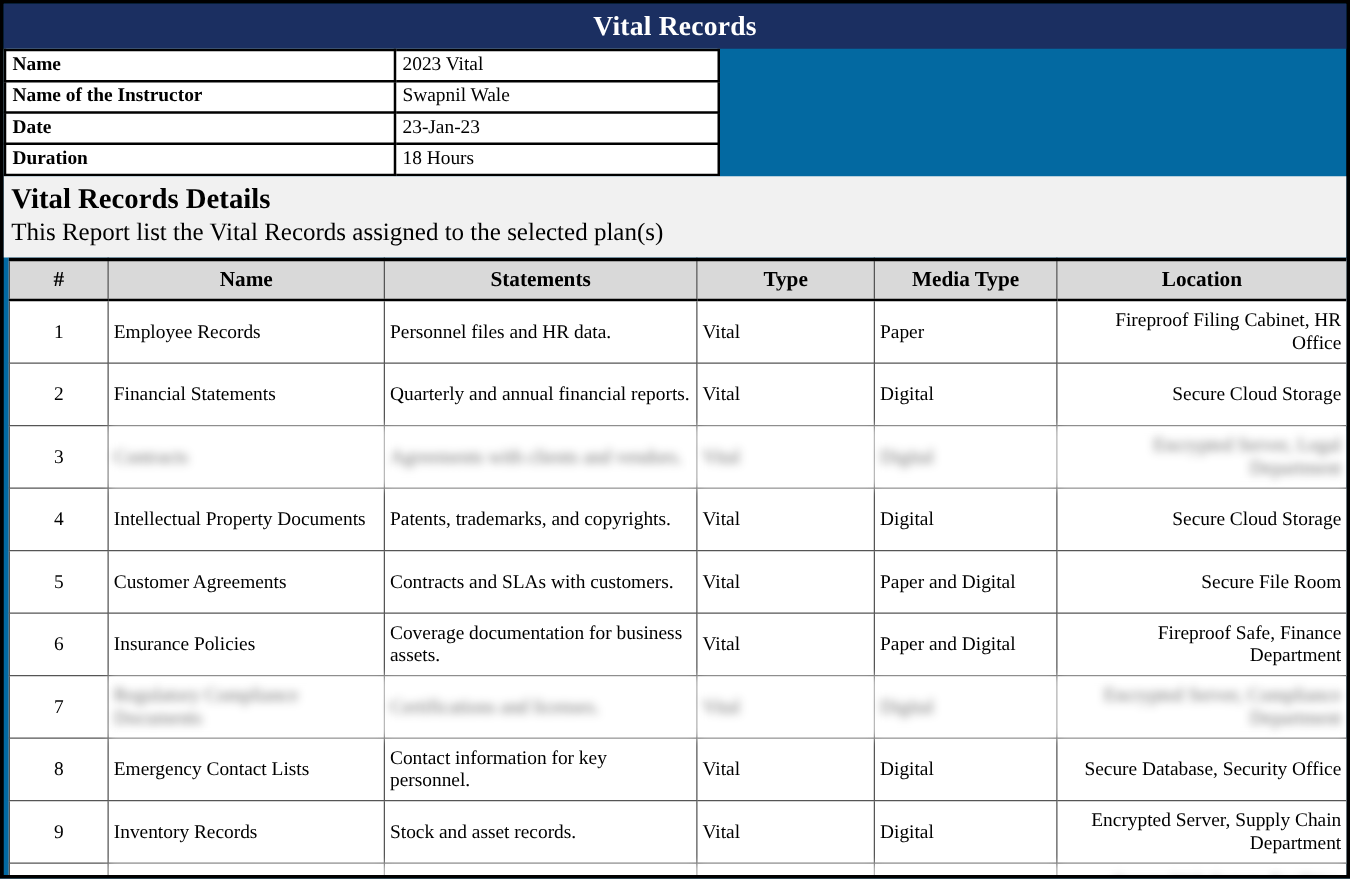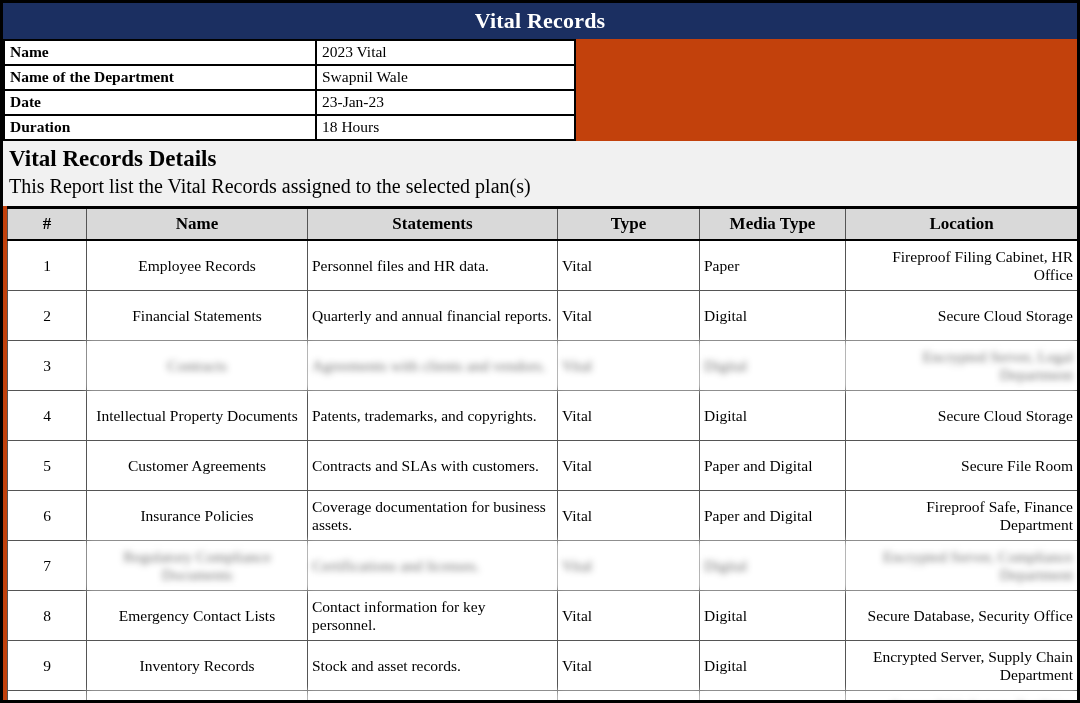--- a/index.html
+++ b/index.html
@@ -17,21 +17,21 @@
   }
 
   
   .page {
     position: absolute;
     left: 0; top: 0;
     width: 1080px;
     height: 703px;
     box-sizing: border-box;
     border: 3px solid #000;
-    background: #c2410c;
+    background: #0369a1;
     display: flex;
     flex-direction: column;
   }
 
   
   .title-banner {
     height: 36px;
     background: #1b2f61;
     color: #ffffff;
     font-size: 22px;
@@ -120,21 +120,21 @@
   table.records td {
     border: 1px solid #555;
     font-size: 15.5px;
     height: 45px;
     padding: 2px 4px;
     vertical-align: middle;
     line-height: 1.18;
     background: #ffffff;
   }
   td.c-num    { text-align: center; }
-  td.c-name   { text-align: center; }
+  td.c-name   { text-align: left; }
   td.c-desc   { text-align: left; }
   td.c-type   { text-align: left; }
   td.c-media  { }
   td.c-loc    { text-align: right; }
 
   col.w-num   { width: 79px; }
   col.w-name  { width: 221px; }
   col.w-desc  { width: 250px; }
   col.w-type  { width: 142px; }
   col.w-media { width: 146px; }
@@ -155,21 +155,21 @@
   <div class="title-banner">Vital Records</div>
 
   <div class="meta-wrap">
     <table class="meta">
       <tbody>
           <tr>
             <td class="key">Name</td>
             <td class="val">2023 Vital</td>
           </tr>
           <tr>
-            <td class="key">Name of the Department</td>
+            <td class="key">Name of the Instructor</td>
             <td class="val">Swapnil Wale</td>
           </tr>
           <tr>
             <td class="key">Date</td>
             <td class="val">23-Jan-23</td>
           </tr>
           <tr>
             <td class="key">Duration</td>
             <td class="val">18 Hours</td>
           </tr>

